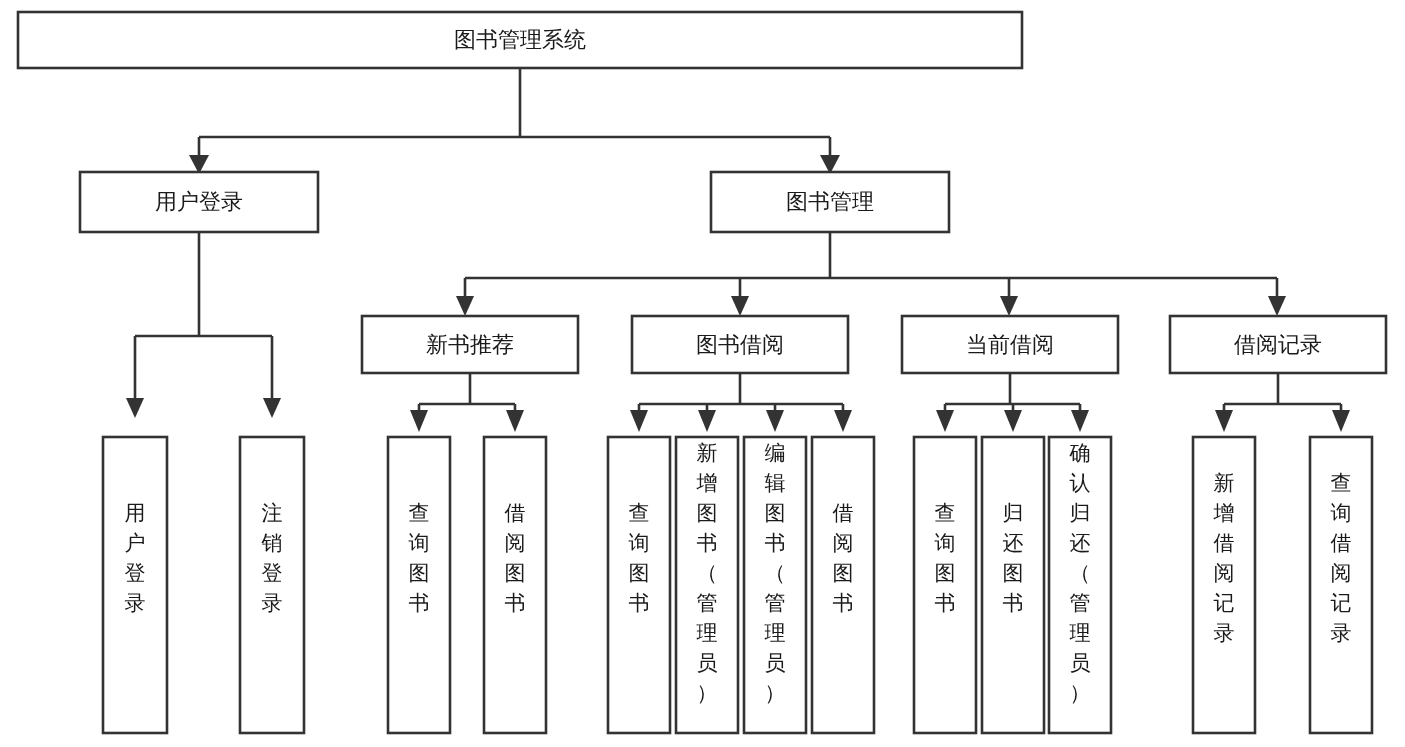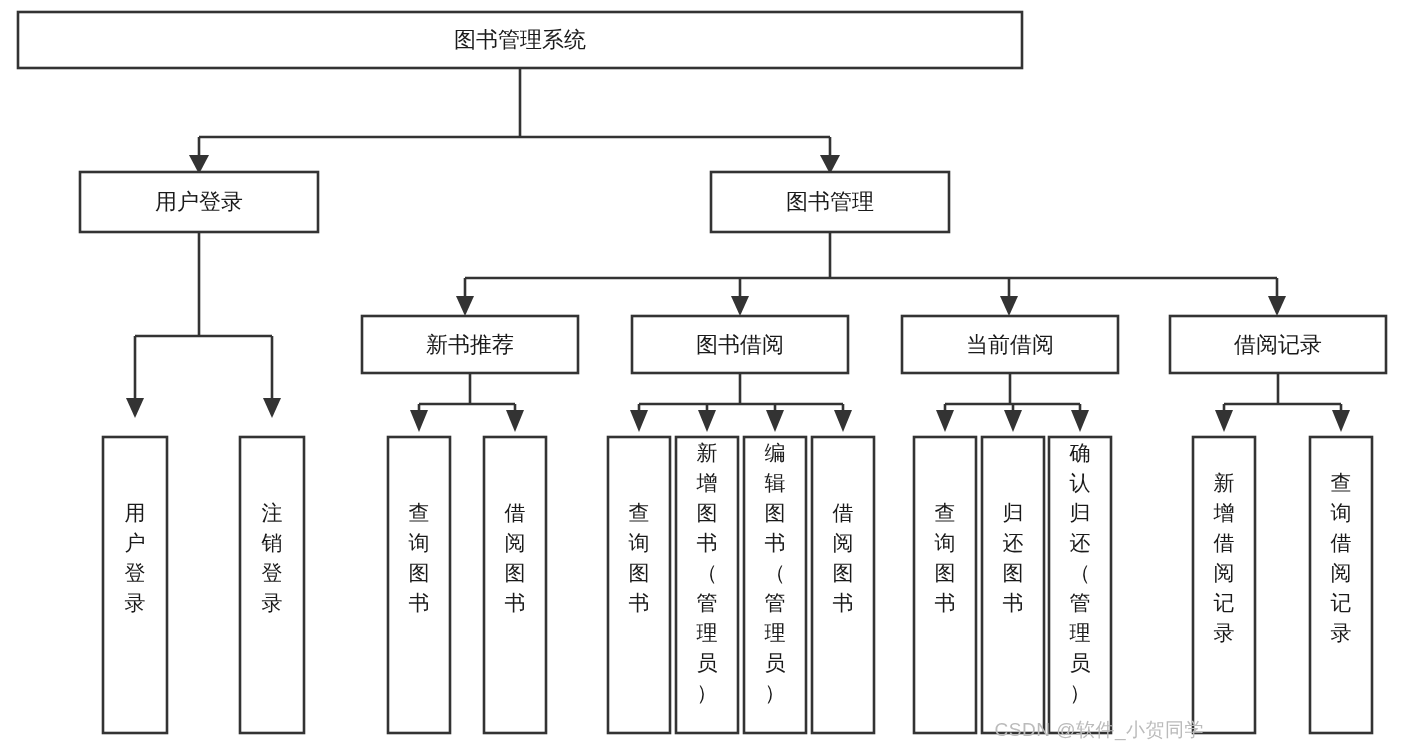--- a/index.html
+++ b/index.html
@@ -215,14 +215,13 @@
     <g>
       <rect class="node-box" x="1193" y="437" width="62" height="296"></rect>
       <text class="node-label-v" x="1224" y="490"><tspan x="1224" dy="0">新</tspan><tspan x="1224" dy="30">增</tspan><tspan x="1224" dy="30">借</tspan><tspan x="1224" dy="30">阅</tspan><tspan x="1224" dy="30">记</tspan><tspan x="1224" dy="30">录</tspan></text>
     </g>
     <g>
       <rect class="node-box" x="1310" y="437" width="62" height="296"></rect>
       <text class="node-label-v" x="1341" y="490"><tspan x="1341" dy="0">查</tspan><tspan x="1341" dy="30">询</tspan><tspan x="1341" dy="30">借</tspan><tspan x="1341" dy="30">阅</tspan><tspan x="1341" dy="30">记</tspan><tspan x="1341" dy="30">录</tspan></text>
     </g>
   </svg>
 
-  <div class="watermark">CSDN @软件_小贺同学</div>
 </div>
 
 </body></html>

